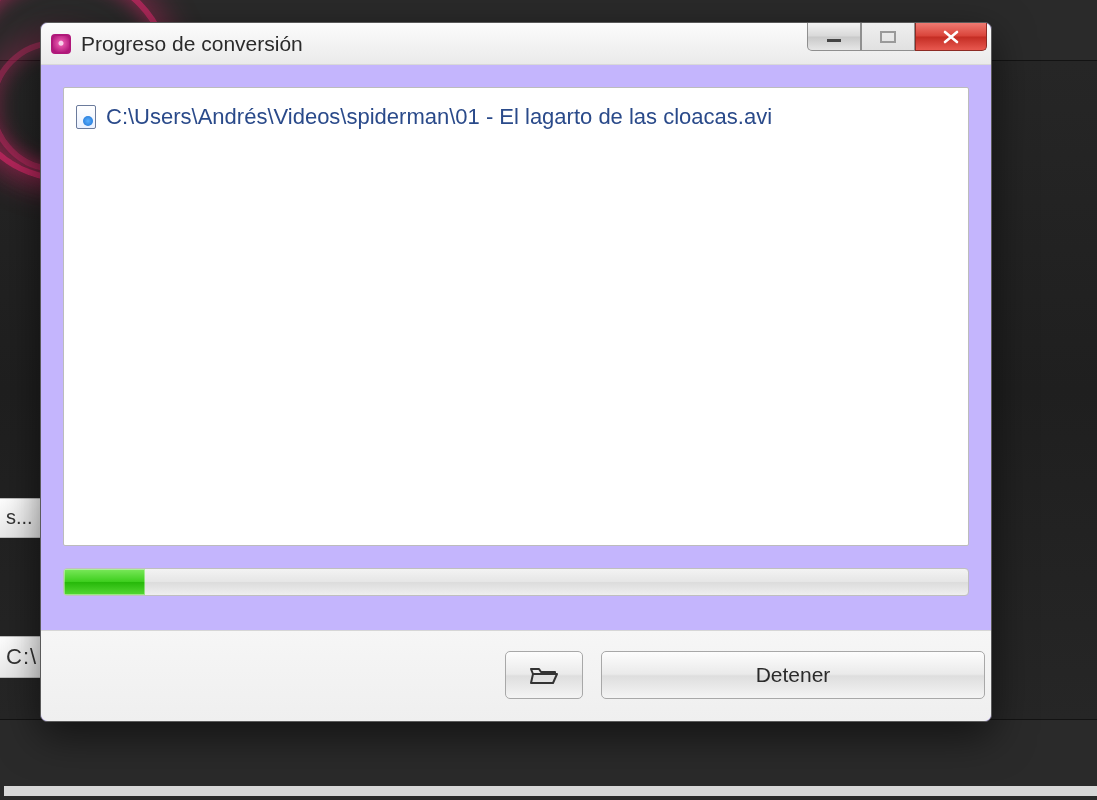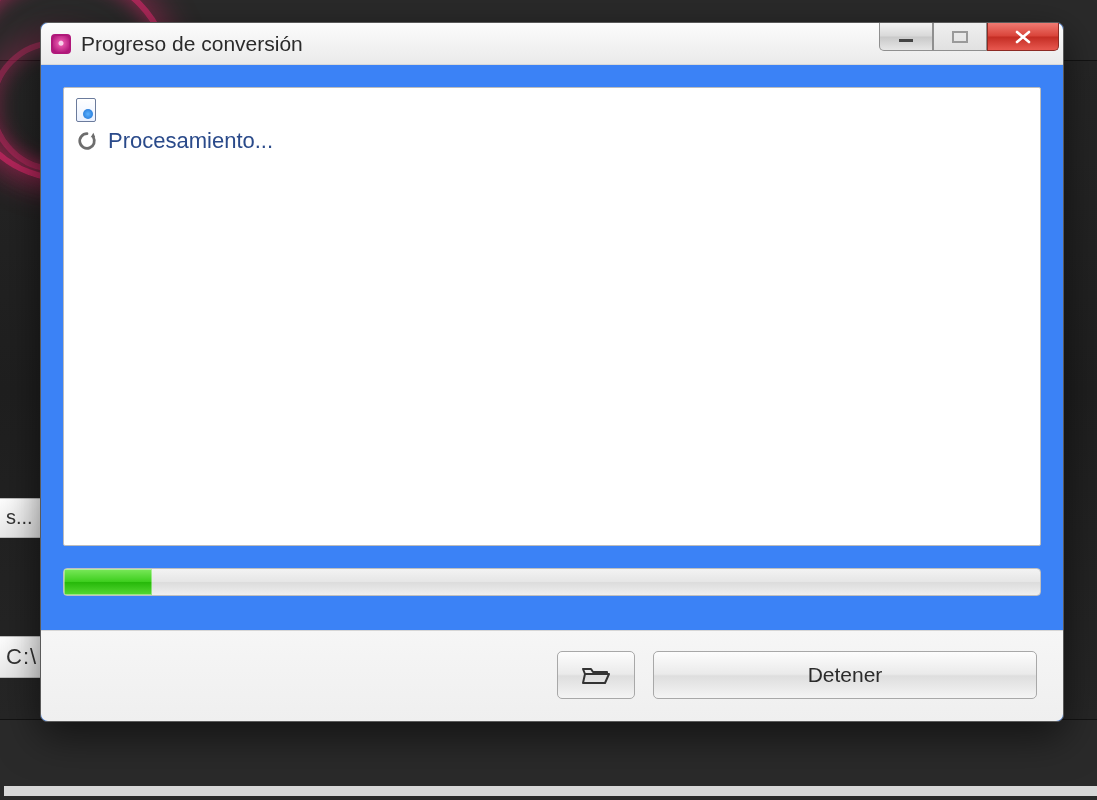--- a/index.html
+++ b/index.html
@@ -66,22 +66,22 @@
     line-height: 1.35;
     background: #d8d8d8;
     padding: 2px 8px 8px 4px;
     width: 100%;
   }
 
   
   .dialog {
     position: absolute;
     left: 40px; top: 22px;
-    width: 1024px; height: 700px;
-    background: #3b82f6;
+    width: 952px; height: 700px;
+    background: #c4b5fd;
     border: 1px solid #5a5a5a;
     border-radius: 7px;
     box-shadow: 0 14px 40px rgba(0,0,0,.55);
     display: flex;
     flex-direction: column;
   }
   .titlebar {
     height: 42px;
     background: linear-gradient(180deg,#fcfcfc,#eaeaea);
     border-radius: 7px 7px 0 0;
@@ -182,21 +182,21 @@
   }
   .progress-fill {
     height: 100%;
     background: linear-gradient(180deg,#7ae85a,#3fcf1f 48%,#27b90a 52%,#55d833);
     box-shadow: inset 0 0 0 1px rgba(255,255,255,.4);
   }
 
   .footer {
     border-top: 1px solid #d6d6d6;
     margin-top: 34px;
-    padding: 20px 26px 22px 22px;
+    padding: 20px 6px 22px 22px;
     display: flex;
     justify-content: flex-end;
     gap: 18px;
     background: linear-gradient(180deg,#f6f6f6,#efefef);
     border-radius: 0 0 7px 7px;
   }
   .btn {
     height: 48px;
     border: 1px solid #a8a8a8;
     border-radius: 5px;
@@ -239,29 +239,21 @@
             <path d="M4 2 L16 12 M16 2 L4 12" stroke="currentColor" stroke-width="2.6" stroke-linecap="round"></path>
           </svg>
       </div>
     </div>
   </div>
 
   <div class="body">
     <div class="listbox">
       <div class="row">
         <span class="fileicon"></span>
-      </div>
-      <div class="row">
-        <span class="refreshicon">
-          <svg width="22" height="22" viewBox="0 0 24 24">
-            <path d="M12 4 a8 8 0 1 0 7 4" fill="none" stroke="#6d6d6d" stroke-width="3" stroke-linecap="round"></path>
-            <path d="M19 3 l2 5 l-5 0 z" fill="#6d6d6d"></path>
-          </svg>
-        </span>
-        <span>Procesamiento...</span>
+        <span>C:\Users\Andrés\Videos\spiderman\01 - El lagarto de las cloacas.avi</span>
       </div>
     </div>
 
     <div class="progress-wrap">
       <div class="progress-fill" style="width:9%"></div>
     </div>
   </div>
 
   <div class="footer">
     <div class="btn icon">

